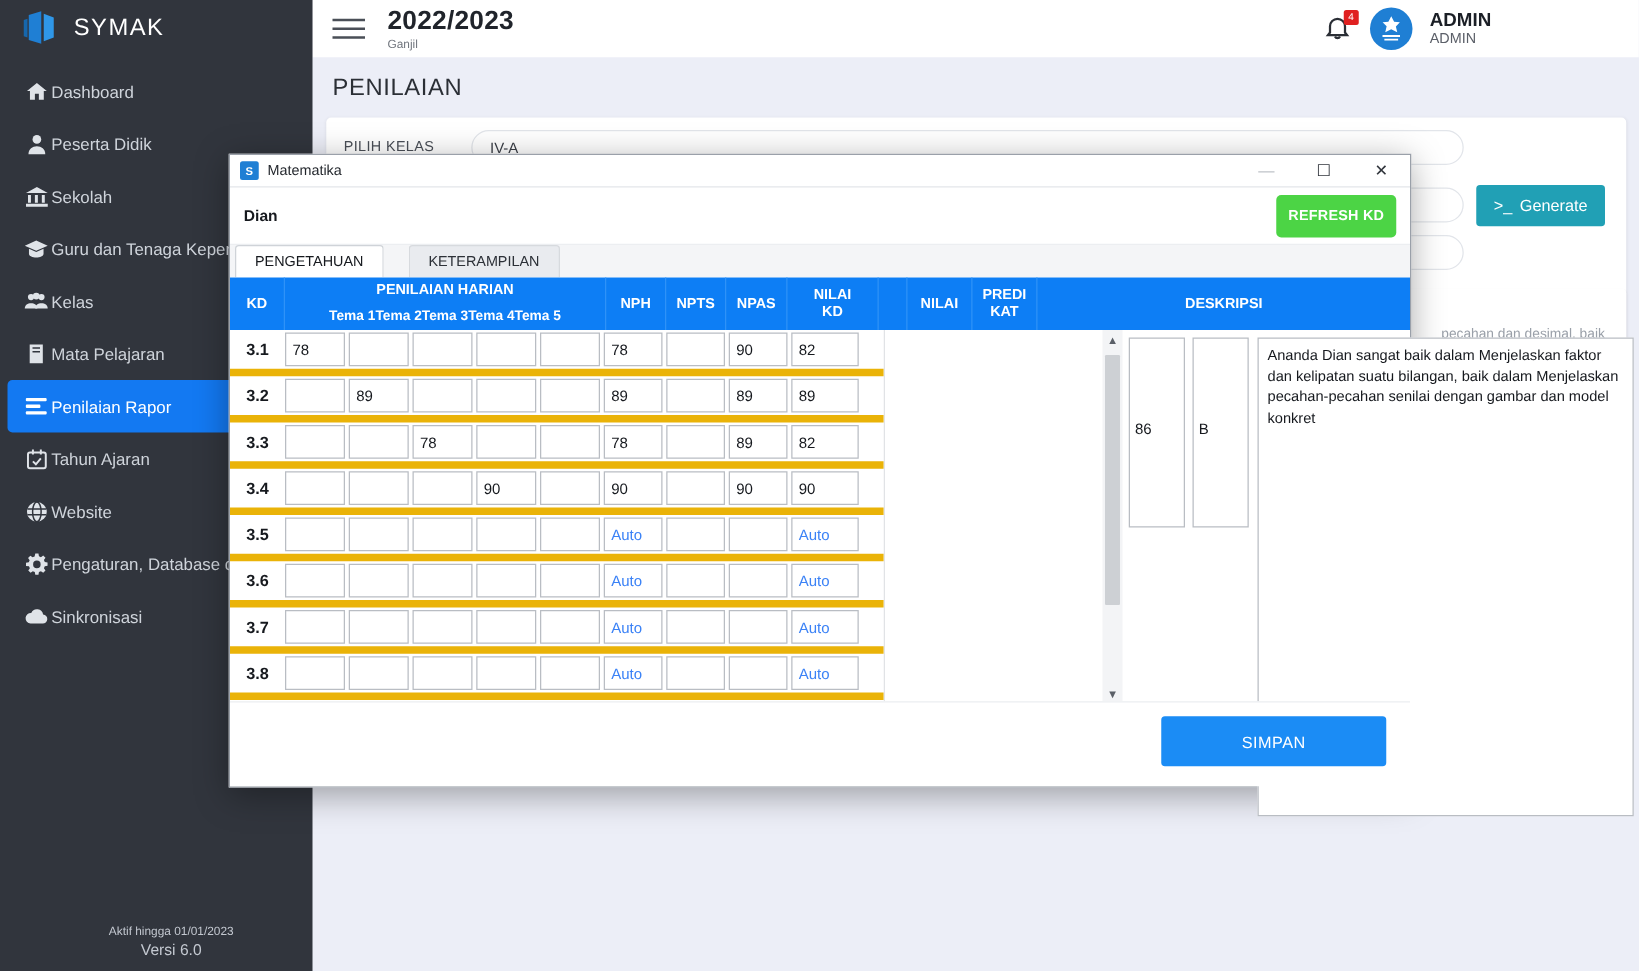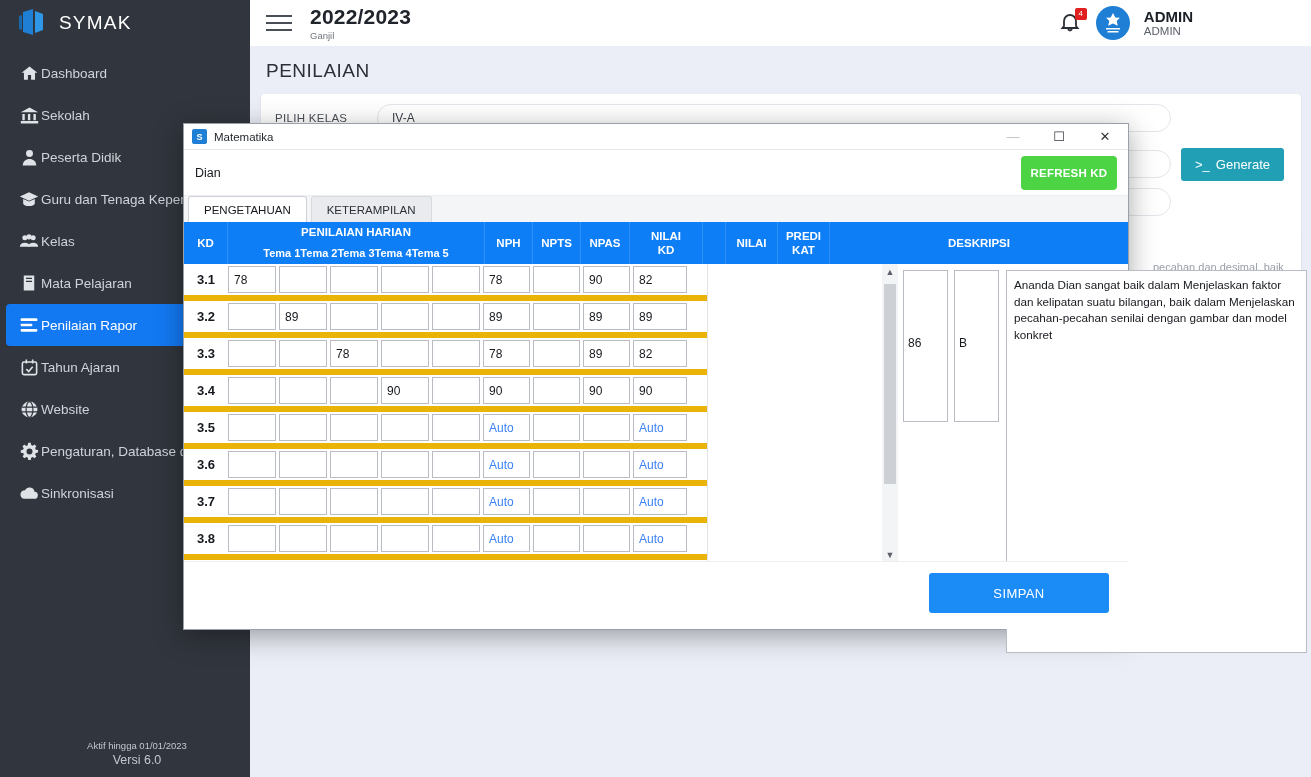--- a/index.html
+++ b/index.html
@@ -166,40 +166,40 @@
   .win-btn {
     width: 46px; height: 26px;
     display: flex; align-items: center; justify-content: center;
     cursor: pointer; color: #32363d; font-size: 13px;
   }
   #modal-subbar {
     height: 46px; display: flex; align-items: center;
     padding: 0 11px 0 11px;
     border-bottom: 1px solid #eceef1;
   }
-  #student-name { font-size: 12.5px; font-weight: normal; color: #16191e; }
+  #student-name { font-size: 12.5px; font-weight: bold; color: #16191e; }
   #refresh-kd {
     margin-left: auto;
     background: #4cd445; color: #ffffff;
     width: 96px; height: 34px; border-radius: 4px;
     display: flex; align-items: center; justify-content: center;
     font-size: 11.5px; font-weight: bold; cursor: pointer;
     letter-spacing: .2px;
   }
   #tabstrip {
     display: flex; height: 26px; align-items: flex-end;
     background: #f4f5f7; padding-left: 4px;
   }
   .tab {
     height: 26px; padding: 0 15px;
     display: flex; align-items: center;
     font-size: 11.5px; color: #2c3037;
     background: #e9ebef;
     border: 1px solid #d7dade; border-bottom: none;
-    border-radius: 3px 3px 0 0; margin-right: 4px;
+    border-radius: 3px 3px 0 0; margin-right: 20px;
     cursor: pointer;
   }
   .tab.active { background: #ffffff; border-color: #cfd3d8; color: #16191e; }
 
   
   #grid-wrap { position: relative; height: 341px; background: #ffffff; }
   #thead {
     display: flex; height: 42px;
     background: #0d7ef5; color: #ffffff;
   }
@@ -301,33 +301,33 @@
       <span class="nav-ico">
         <svg width="19" height="19" viewBox="0 0 24 24" fill="currentColor">
             <path d="M12 3 L22 11 h-3 v9 h-5 v-6 h-4 v6 H5 v-9 H2 Z"></path>
           </svg>
       </span>
       <span>Dashboard</span>
     </div>
     <div class="nav-item">
       <span class="nav-ico">
         <svg width="19" height="19" viewBox="0 0 24 24" fill="currentColor">
-            <path d="M12 2 L23 8 H1 Z M3 10 h3 v8 H3 Z M10 10 h3 v8 h-3 Z M17 10 h3 v8 h-3 Z M1 19 h22 v3 H1 Z"></path>
-          </svg>
-      </span>
-      <span>Sekolah</span>
-    </div>
-    <div class="nav-item">
-      <span class="nav-ico">
-        <svg width="19" height="19" viewBox="0 0 24 24" fill="currentColor">
             <circle cx="12" cy="7" r="4.4"></circle>
             <path d="M3.5 22 c0-5 4-8 8.5-8 s8.5 3 8.5 8 Z"></path>
           </svg>
       </span>
       <span>Peserta Didik</span>
+    </div>
+    <div class="nav-item">
+      <span class="nav-ico">
+        <svg width="19" height="19" viewBox="0 0 24 24" fill="currentColor">
+            <path d="M12 2 L23 8 H1 Z M3 10 h3 v8 H3 Z M10 10 h3 v8 h-3 Z M17 10 h3 v8 h-3 Z M1 19 h22 v3 H1 Z"></path>
+          </svg>
+      </span>
+      <span>Sekolah</span>
     </div>
     <div class="nav-item">
       <span class="nav-ico">
         <svg width="20" height="20" viewBox="0 0 24 24" fill="currentColor">
             <path d="M12 4 L23 9 L12 14 L1 9 Z"></path>
             <path d="M5 12 v5 c0 2 3.5 3.5 7 3.5 s7-1.5 7-3.5 v-5 l-7 3 Z"></path>
           </svg>
       </span>
       <span>Guru dan Tenaga Kependidikan</span>
     </div>

